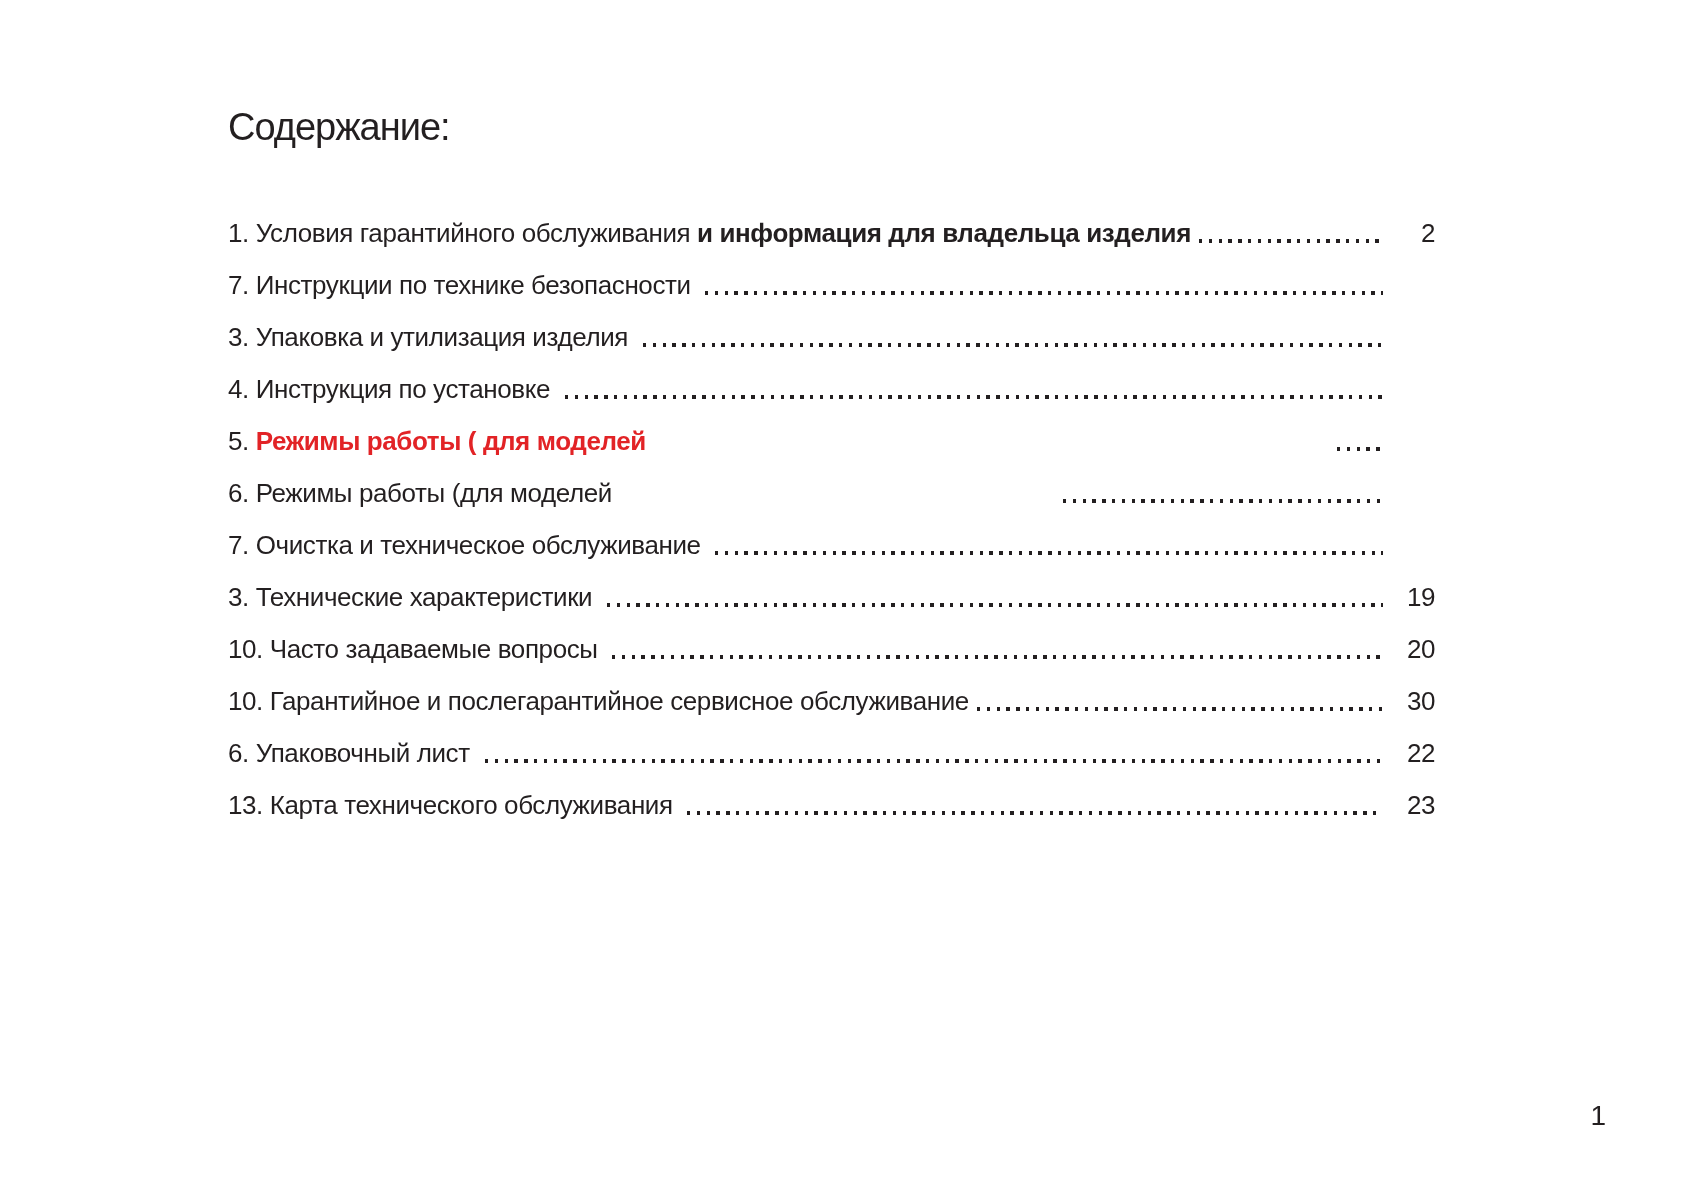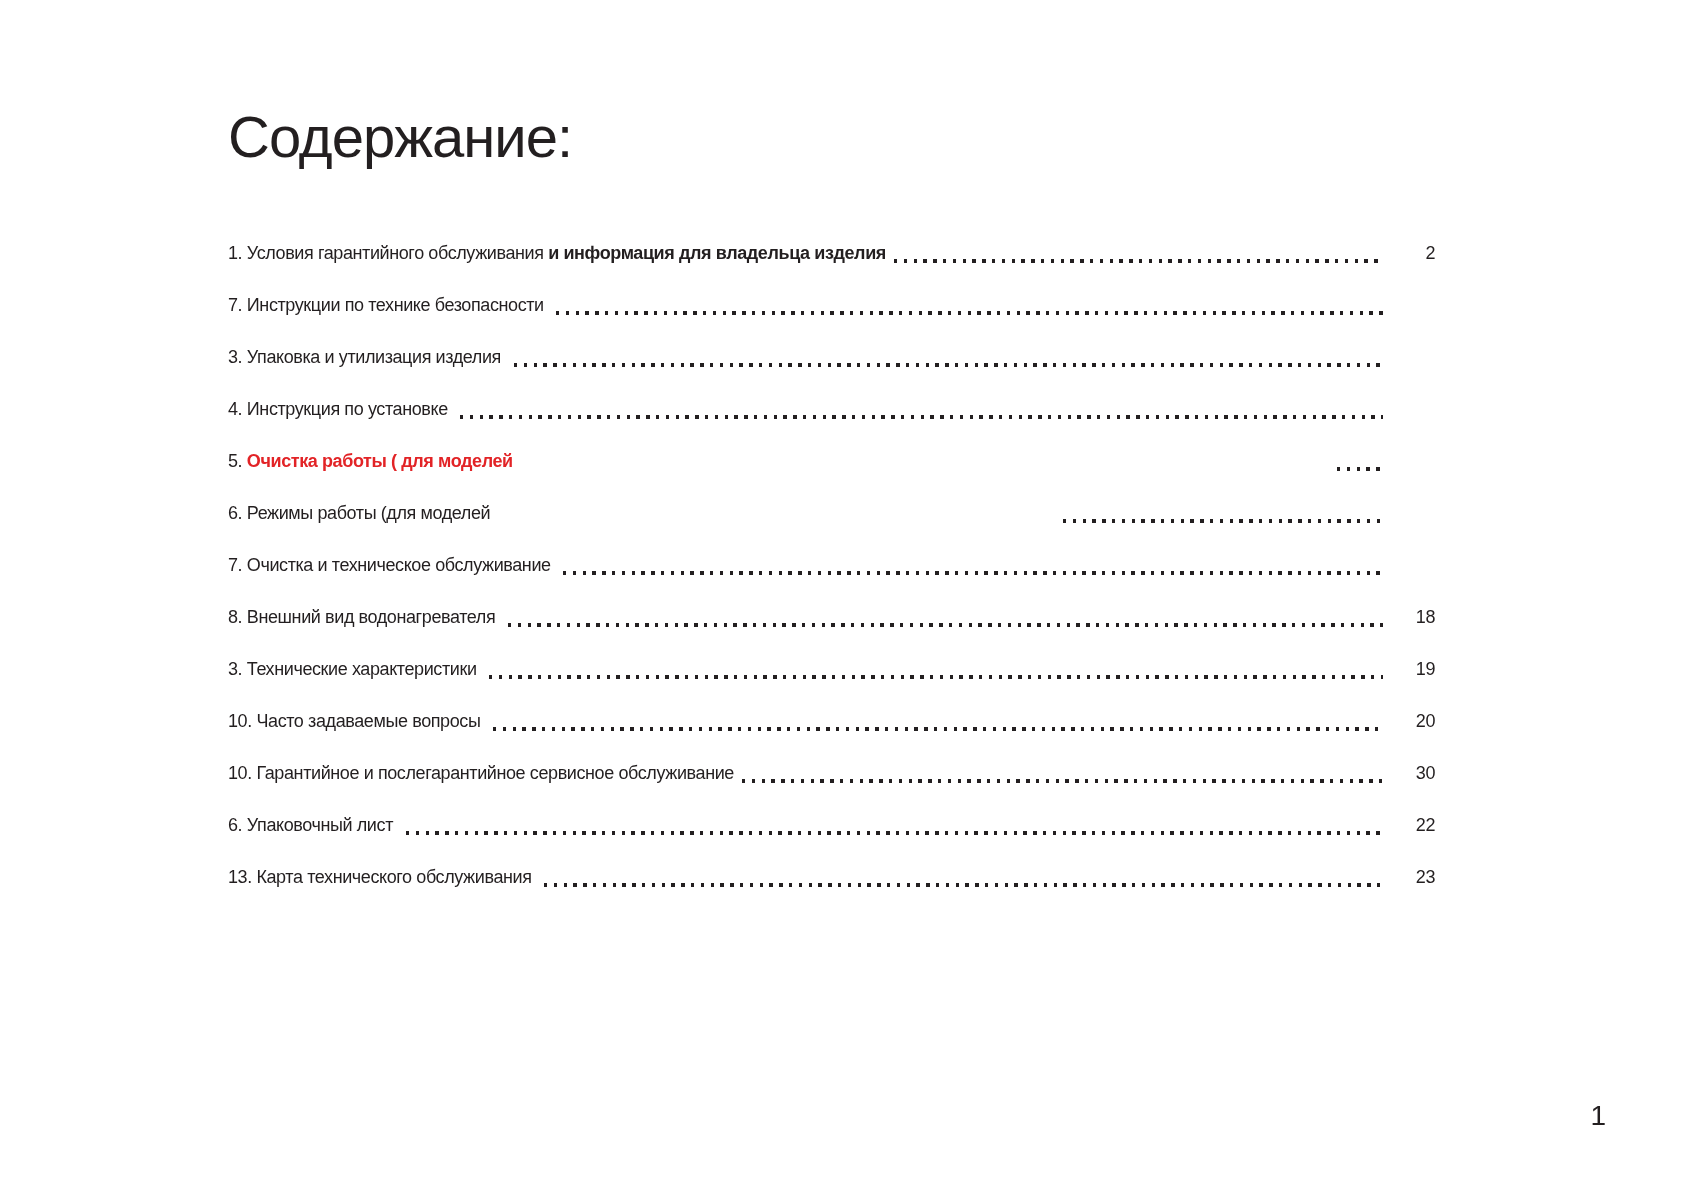--- a/index.html
+++ b/index.html
@@ -12,34 +12,34 @@
     width: 1684px;
     height: 1190px;
     background: #ffffff;
     font-family: "Liberation Sans", sans-serif;
     color: #231f20;
     overflow: hidden;
     box-sizing: border-box;
     padding: 108px 249px 0 228px;
   }
   .doc-title {
-    font-size: 58px;
+    font-size: 38px;
     line-height: 1;
     font-weight: 400;
     letter-spacing: -1px;
     color: #231f20;
     margin: 0;
   }
   .toc-list {
     margin-top: 72px;
   }
   .toc-row {
     display: flex;
     align-items: flex-end;
-    font-size: 18px;
+    font-size: 26px;
     line-height: 30px;
     letter-spacing: -0.4px;
     margin-bottom: 22px;
     white-space: pre;
   }
   .toc-label { flex: 0 0 auto; }
   .part-normal { font-weight: 400; color: #231f20; }
   .part-bold { font-weight: 700; color: #231f20; }
   .part-bold-red { font-weight: 700; color: #e22326; }
   .spacer { flex: 0 0 0px; }
@@ -93,42 +93,36 @@
     <span class="leader"></span>
     <span class="pagenum"></span>
   </div>
       <div class="toc-row leader-full">
     <span class="toc-label"><span class="part-normal">4. Инструкция по установке </span></span>
     <span class="spacer"></span>
     <span class="leader"></span>
     <span class="pagenum"></span>
   </div>
       <div class="toc-row leader-short">
-    <span class="toc-label"><span class="part-normal">5. </span><span class="part-bold-red">Очистка работы ( для моделей</span></span>
+    <span class="toc-label"><span class="part-normal">5. </span><span class="part-bold-red">Режимы работы ( для моделей</span></span>
     <span class="spacer"></span>
     <span class="leader"></span>
     <span class="pagenum"></span>
   </div>
       <div class="toc-row leader-medium">
     <span class="toc-label"><span class="part-normal">6. Режимы работы (для моделей</span></span>
     <span class="spacer"></span>
     <span class="leader"></span>
     <span class="pagenum"></span>
   </div>
       <div class="toc-row leader-full">
     <span class="toc-label"><span class="part-normal">7. Очистка и техническое обслуживание </span></span>
     <span class="spacer"></span>
     <span class="leader"></span>
     <span class="pagenum"></span>
-  </div>
-      <div class="toc-row leader-full">
-    <span class="toc-label"><span class="part-normal">8. Внешний вид водонагревателя </span></span>
-    <span class="spacer"></span>
-    <span class="leader"></span>
-    <span class="pagenum">18</span>
   </div>
       <div class="toc-row leader-full">
     <span class="toc-label"><span class="part-normal">3. Технические характеристики </span></span>
     <span class="spacer"></span>
     <span class="leader"></span>
     <span class="pagenum">19</span>
   </div>
       <div class="toc-row leader-full">
     <span class="toc-label"><span class="part-normal">10. Часто задаваемые вопросы </span></span>
     <span class="spacer"></span>

